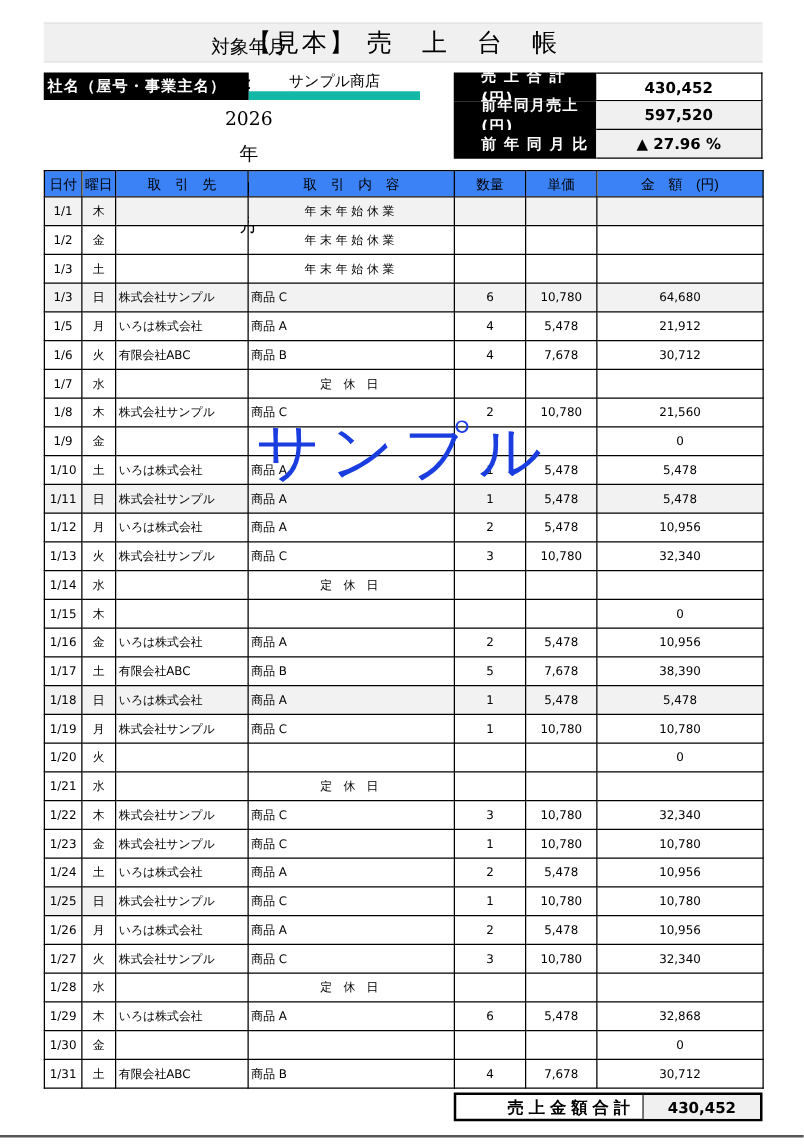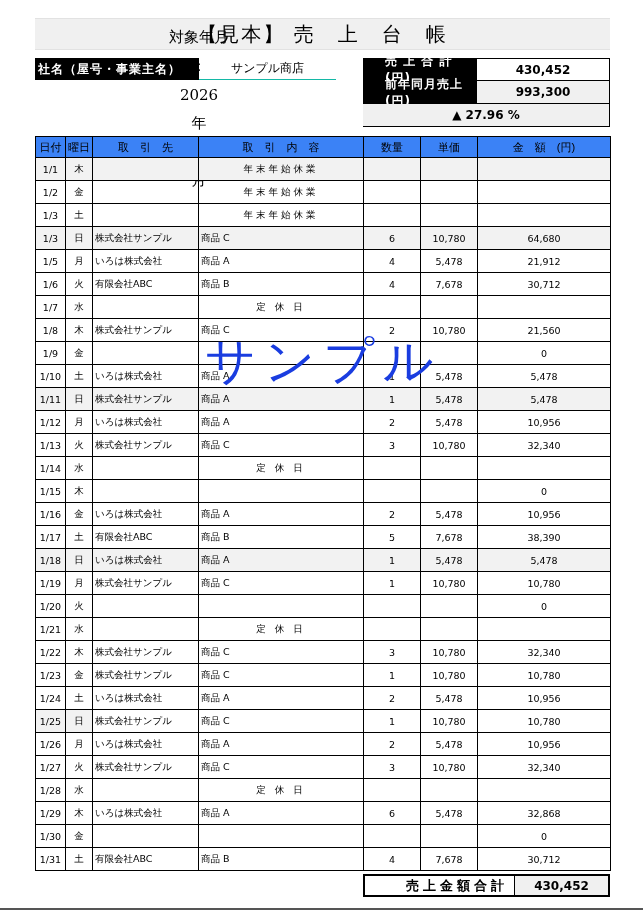--- a/index.html
+++ b/index.html
@@ -6,21 +6,21 @@
   body { width: 643px; height: 918px; position: relative; overflow: hidden;
          font-family: "DejaVu Sans", "Liberation Sans", sans-serif; color: #000; }
   .title-bar { position: absolute; left: 35px; top: 18px; width: 575px; height: 30px;
                background: #f0f0f0; border-top: 1px solid #e2e2e2; border-bottom: 1px solid #e2e2e2;
                display: flex; align-items: center; justify-content: center;
                font-family: "DejaVu Serif", "Liberation Serif", serif; font-size: 20px; letter-spacing: 2px; }
   .blk { background: #000; color: #fff; font-weight: bold; font-size: 12px; }
   .company-label { position: absolute; left: 35px; top: 58px; width: 164px; height: 22px;
                    display: flex; align-items: center; padding-left: 3px; box-sizing: border-box; letter-spacing: 1px; }
   .company-value { position: absolute; left: 199px; top: 58px; width: 137px; height: 22px;
-                   border-bottom: 1px solid #14b8a6; display: flex; align-items: center; justify-content: center;
+                   border-bottom: 7px solid #14b8a6; display: flex; align-items: center; justify-content: center;
                    font-family: "DejaVu Serif", "Liberation Serif", serif; font-size: 12px; box-sizing: border-box; }
   .period { position: absolute; left: 35px; top: 92px; width: 328px; height: 34px;
             display: flex; align-items: center; justify-content: center; gap: 10px;
             font-family: "DejaVu Serif", "Liberation Serif", serif; font-size: 15px; flex-direction: column; }
   .period span { white-space: pre; }
   .summary { position: absolute; left: 363px; top: 58px; width: 247px; }
   .summary .row { display: flex; height: 23px; }
   .summary .lbl { width: 114px; display: flex; align-items: center; padding-left: 22px; box-sizing: border-box; letter-spacing: 1px; }
   .summary .val { flex: 1; display: flex; align-items: center; justify-content: center;
                   border: 1px solid #000; border-left: none; border-top: none; font-size: 12px; font-weight: bold; box-sizing: border-box; }
@@ -60,23 +60,24 @@
   <span>月</span>
 </div>
 
 <div class="summary">
   <div class="row">
     <div class="lbl blk">売 上 合 計 (円)</div>
     <div class="val">430,452</div>
   </div>
   <div class="row">
     <div class="lbl blk">前年同月売上 (円)</div>
-    <div class="val shade">993,300</div>
+    <div class="val shade">597,520</div>
   </div>
   <div class="row">
+    <div class="lbl blk">前 年 同 月 比</div>
     <div class="val shade">▲ 27.96 %</div>
   </div>
 </div>
 
 <table class="ledger">
   <colgroup>
     <col style="width:30px">
       <col style="width:27px">
       <col style="width:106px">
       <col style="width:165px">

